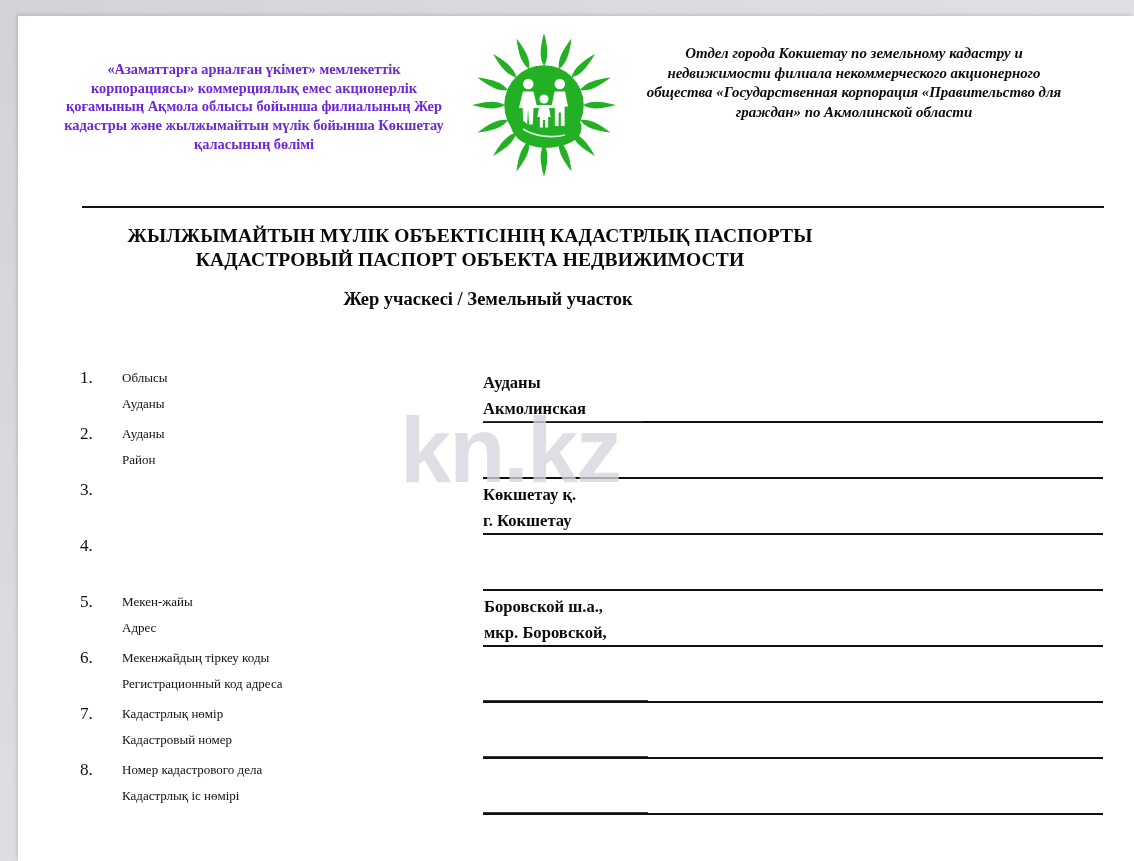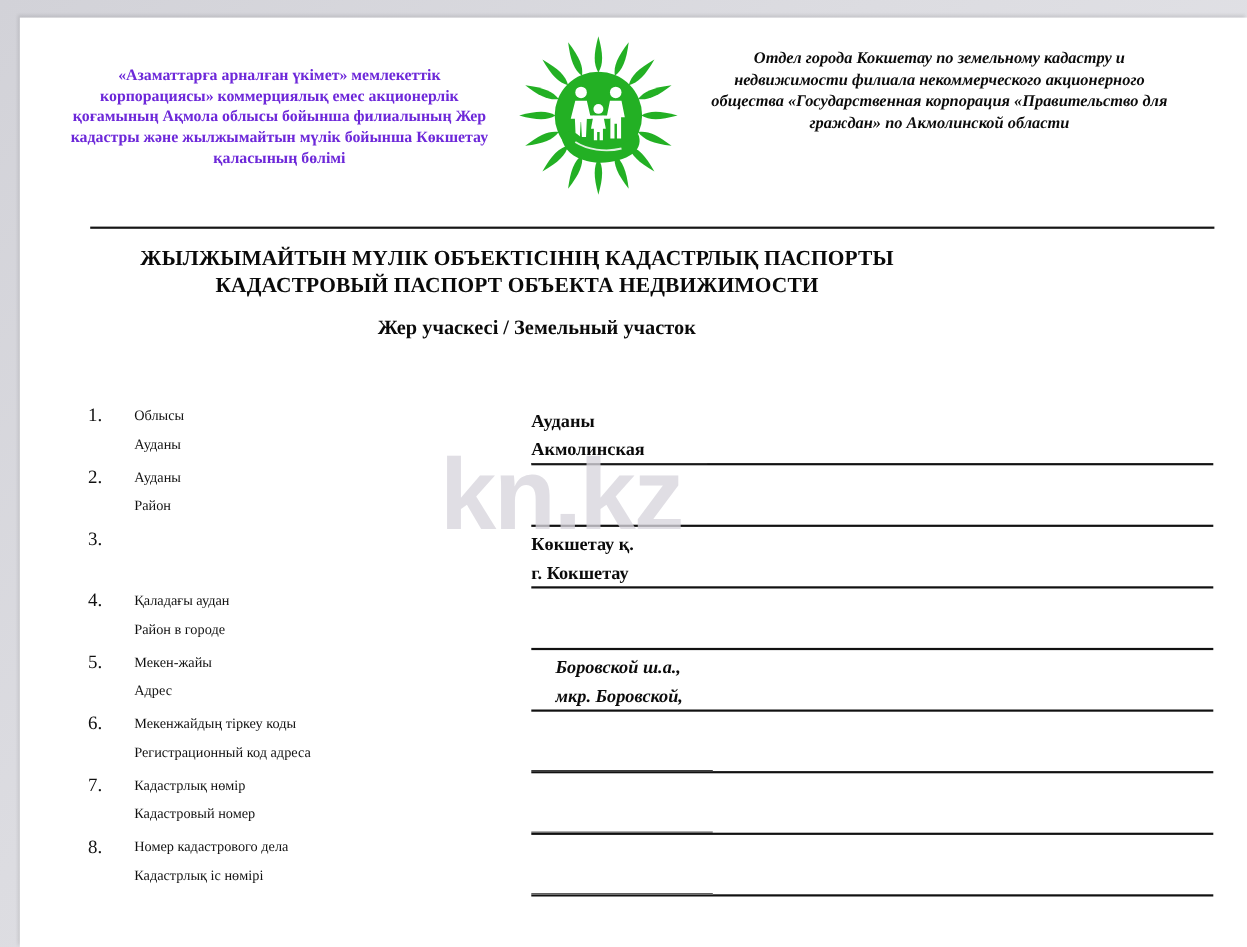--- a/index.html
+++ b/index.html
@@ -166,21 +166,21 @@
   .v-text {
     position: absolute;
     left: 0;
     bottom: 1px;
     font-weight: bold;
     font-size: 16.6px;
     color: #0b0b0b;
     white-space: nowrap;
     z-index: 2;
   }
-  .v-text.indent { left: 22px; font-style: italic; }
+  .v-text.indent { left: 1px; }
   
   .v-rule {
     position: absolute;
     left: 0;
     bottom: -3px;
     width: 620px;
     border-bottom: 2.2px solid #111;
   }
   .v-rule.thin-start::before {
     content: "";
@@ -349,24 +349,20 @@
           </div>
           <div class="v-line">
             <span class="v-text">г. Кокшетау</span>
             <span class="v-rule"></span>
           </div>
         </div>
       </div>
 
       <div class="field-row">
         <div class="f-num">4.</div>
-        <div class="f-labels">
-          <div>Қаладағы аудан</div>
-          <div>Район в городе</div>
-        </div>
         <div class="f-values">
           <div class="v-line">
             <span class="v-text"></span>
           </div>
           <div class="v-line">
             <span class="v-text"></span>
             <span class="v-rule"></span>
           </div>
         </div>
       </div>

